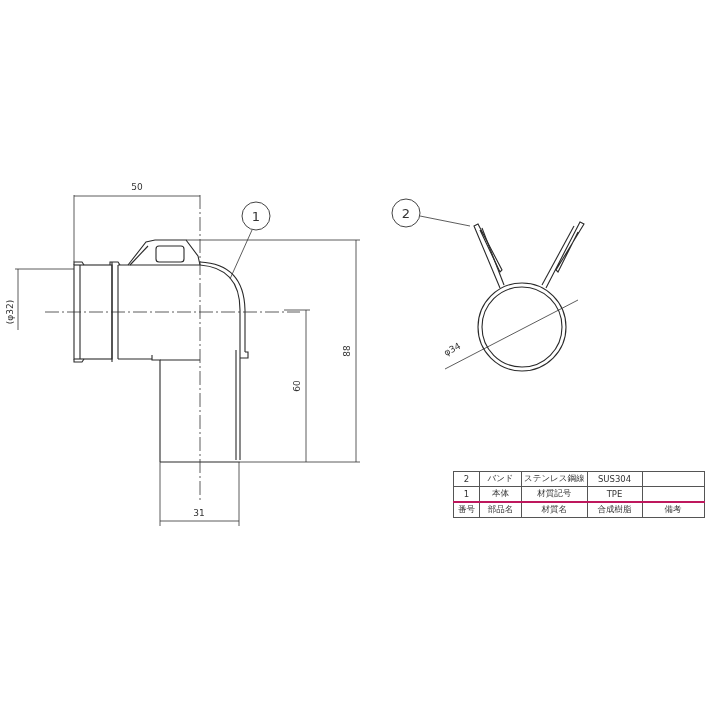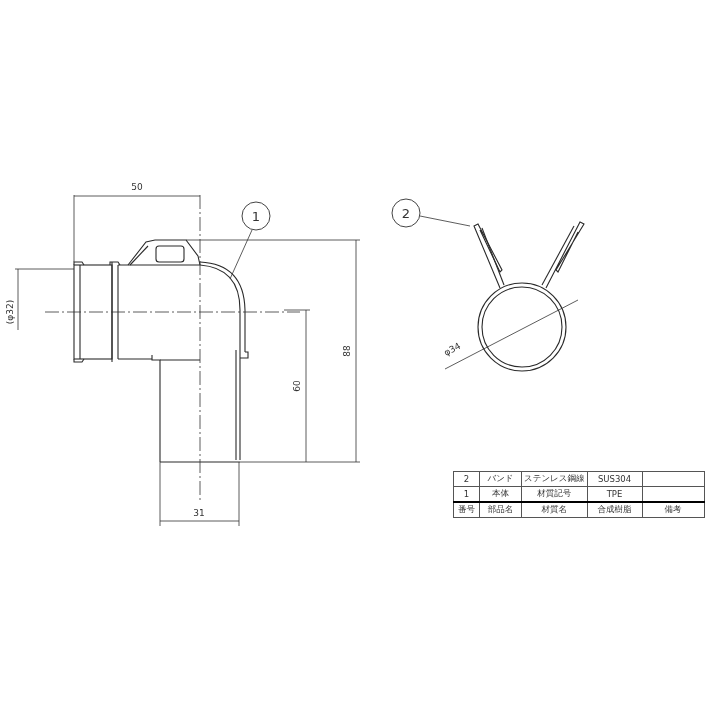--- a/index.html
+++ b/index.html
@@ -9,21 +9,21 @@
   .ln { stroke: #2a2a2a; stroke-width: 1.1; fill: none; }
   .thin { stroke: #333; stroke-width: 0.8; fill: none; }
   .ctr { stroke: #333; stroke-width: 0.8; fill: none; stroke-dasharray: 14 3 2 3; }
   .dimtxt { font-family: "DejaVu Sans", sans-serif; font-size: 9px; fill: #333; }
   .balloon { stroke: #444; stroke-width: 1; fill: #fff; }
   .btxt { font-family: "DejaVu Sans", sans-serif; font-size: 13px; fill: #333; }
   table.parts { position: absolute; left: 453px; top: 471px; border-collapse: collapse;
          font-family: "DejaVu Sans", sans-serif; font-size: 8.5px; color: #333; }
   table.parts td { border: 1px solid #555; height: 14px; padding: 0 2px; text-align: center;
          white-space: nowrap; overflow: hidden; }
-  table.parts tr.header td { border-top: 2px solid #000000; }
+  table.parts tr.header td { border-top: 2px solid #be185d; }
 </style>
 </head>
 <body>
 
 <svg width="713" height="713" viewBox="0 0 713 713">
 
   <g>
 
     <rect class="ln" x="74" y="265" width="38" height="94"></rect>
     <line class="ln" x1="80" y1="265" x2="80" y2="359"></line>

